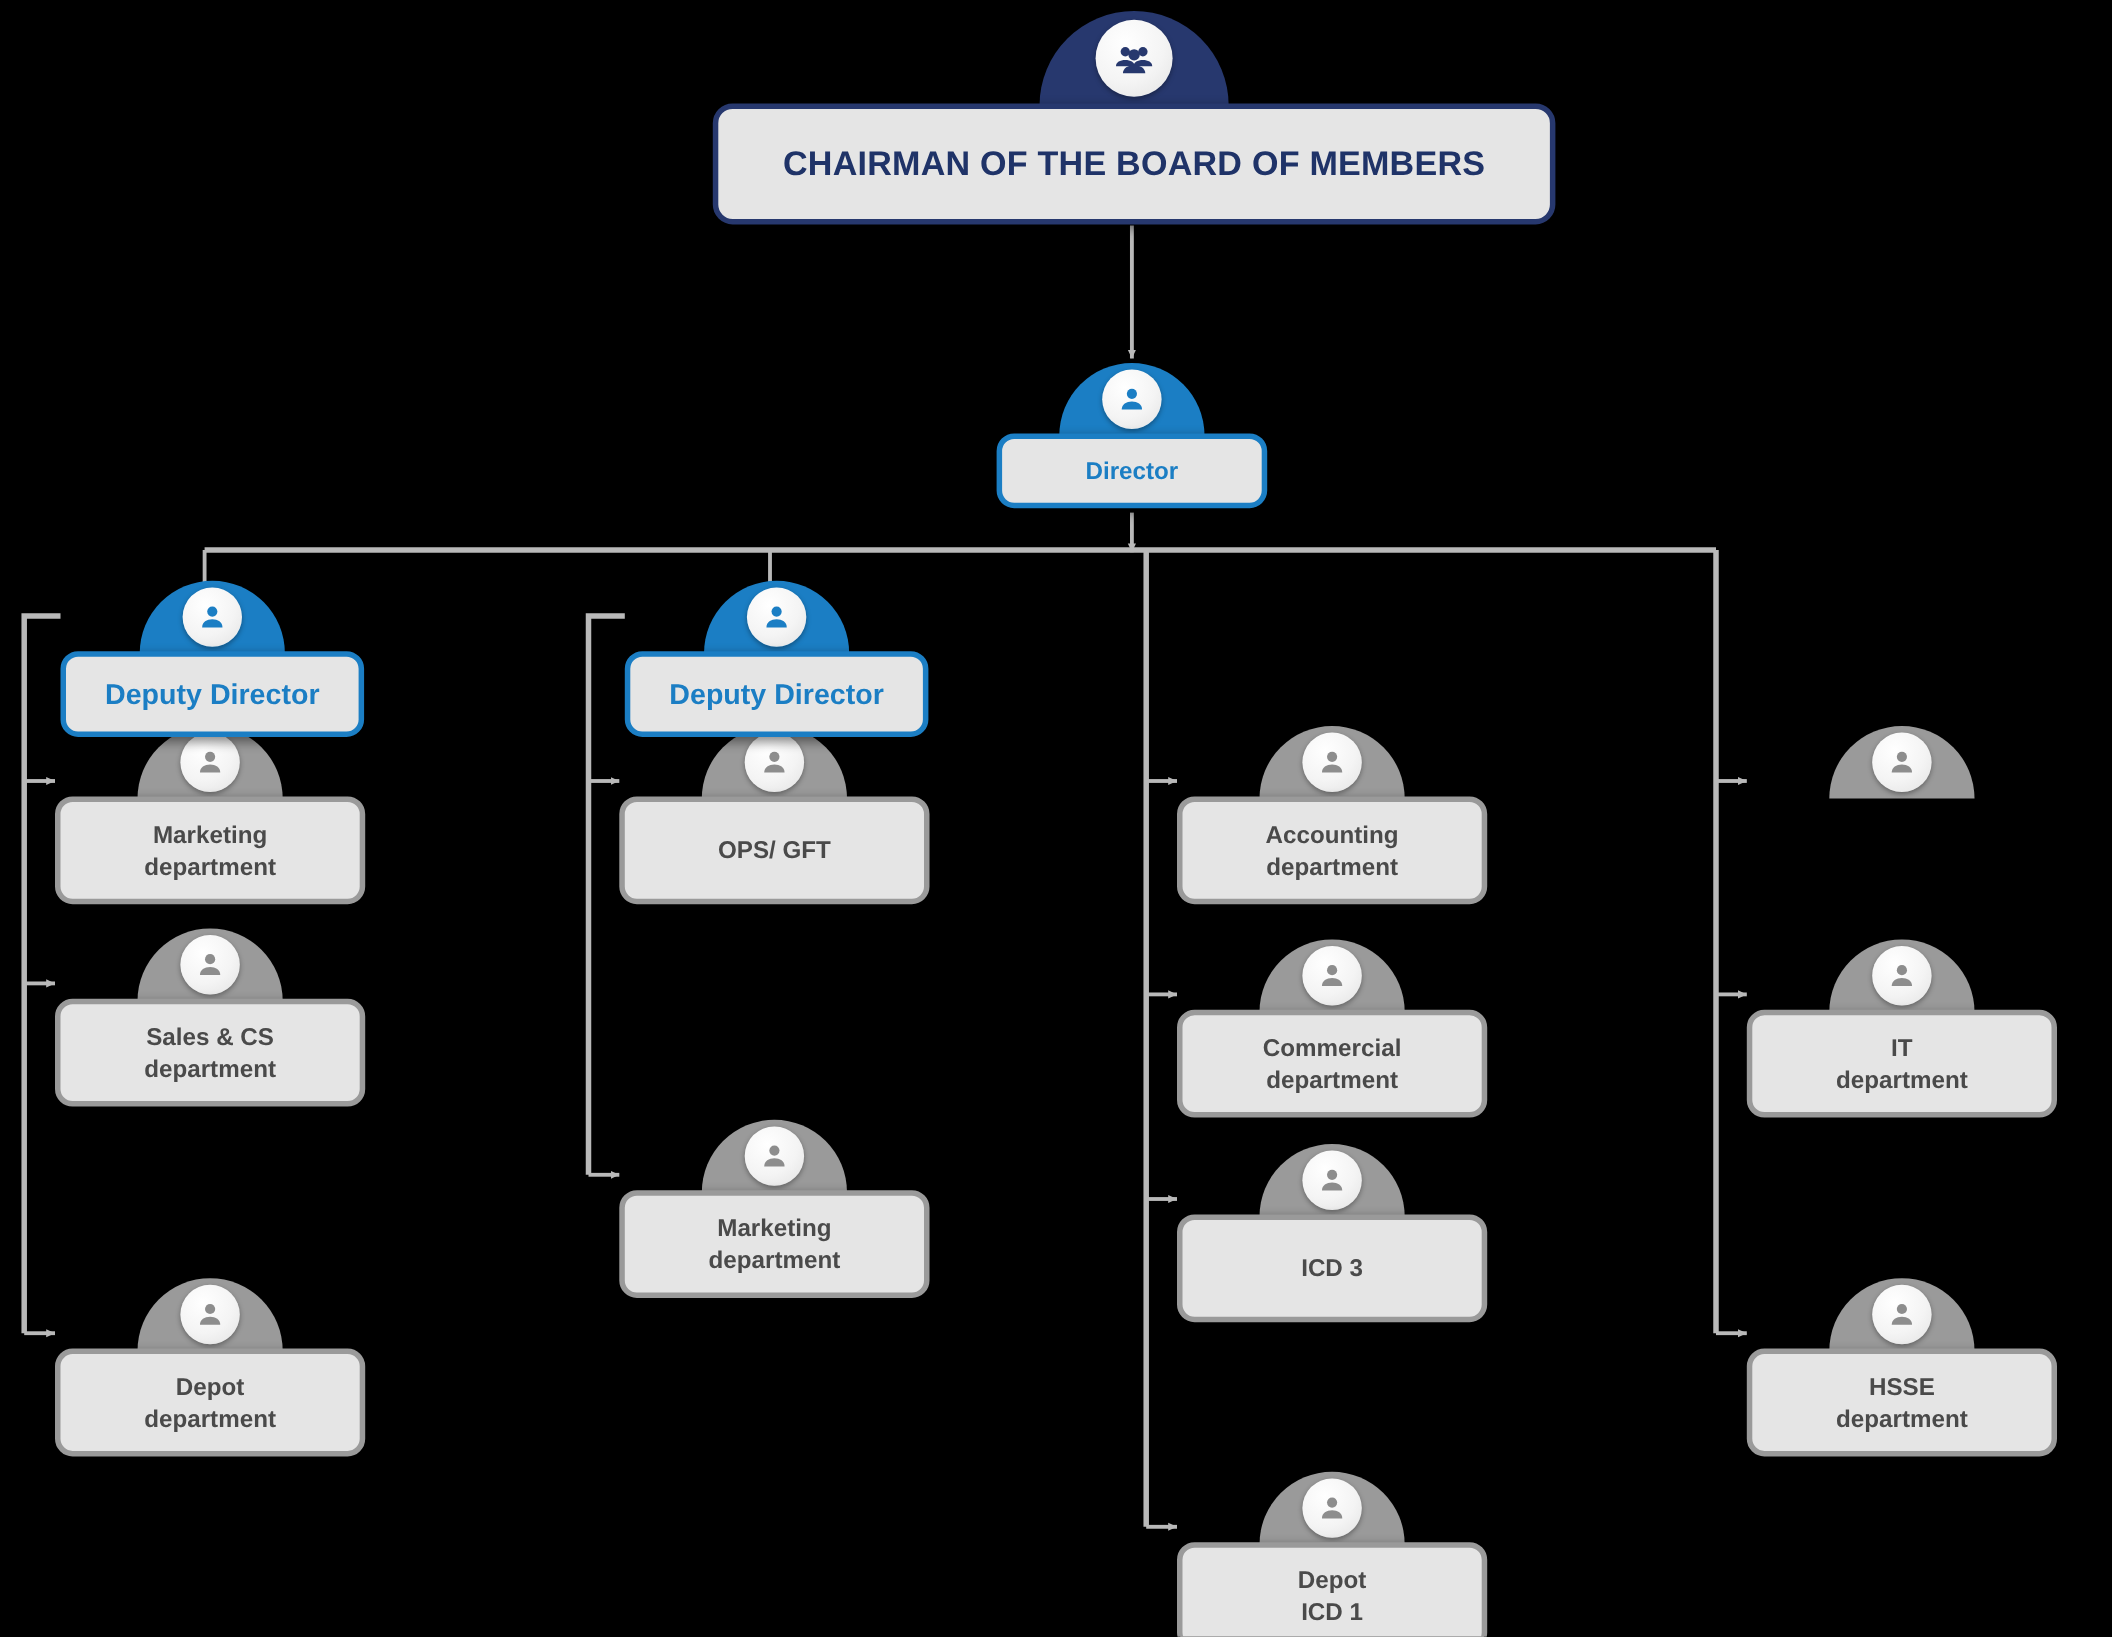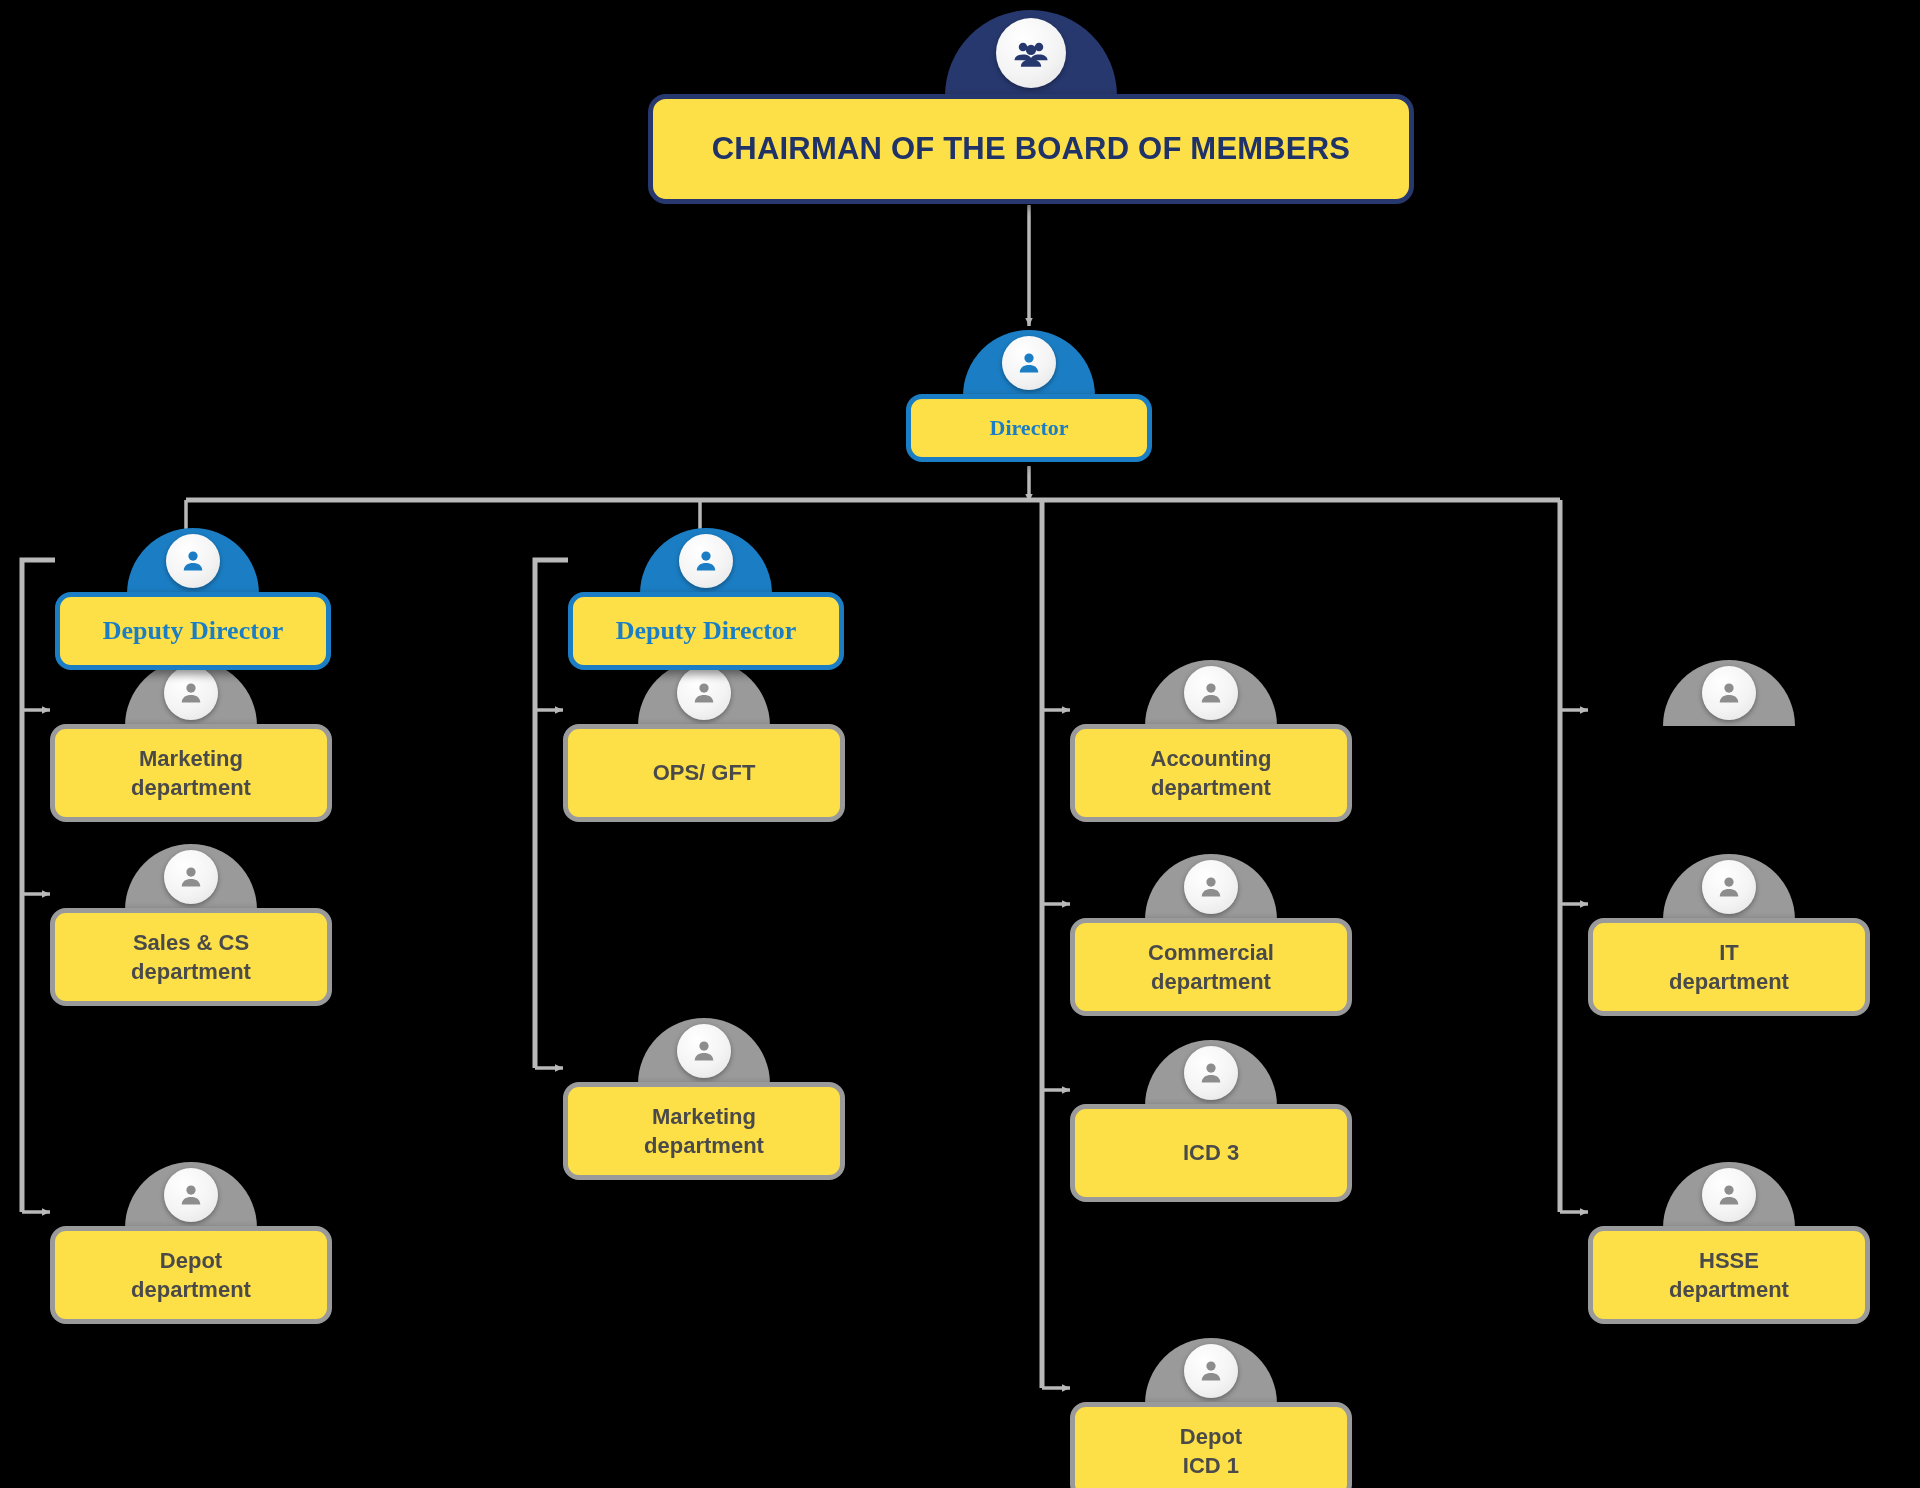--- a/index.html
+++ b/index.html
@@ -54,21 +54,21 @@
     justify-content: center;
     margin-top: 6px;
   }
   .dome .avatar svg { display: block; }
 
   .box {
     position: relative;
     z-index: 2;
     width: 100%;
     border-radius: 16px;
-    background: #fde047;
+    background: #e5e5e5;
     display: flex;
     align-items: center;
     justify-content: center;
     text-align: center;
     line-height: 1.32;
     box-shadow: 0 4px 10px rgba(0,0,0,.45);
     padding: 8px 10px;
   }
 
   
@@ -81,21 +81,20 @@
     letter-spacing: .2px;
   }
 
   
   .node.blue .dome        { background: #1b7ec4; }
   .node.blue .dome .avatar svg { fill: #1b7ec4; }
   .node.blue .box {
     border: 5px solid #1b7ec4;
     color: #1b7ec4;
     font-weight: 700;
-    font-family: Liberation Serif, serif;
   }
 
   
   .node.gray .dome        { background: #9a9a9a; }
   .node.gray .dome .avatar svg { fill: #8d8d8d; }
   .node.gray .box {
     border: 5px solid #9a9a9a;
     color: #4a4a4a;
     font-weight: 700;
   }

